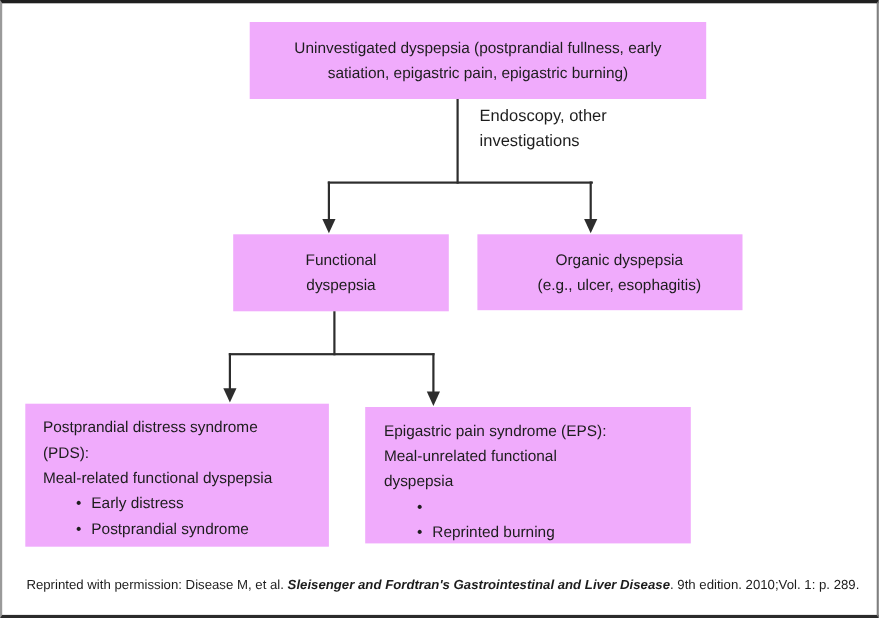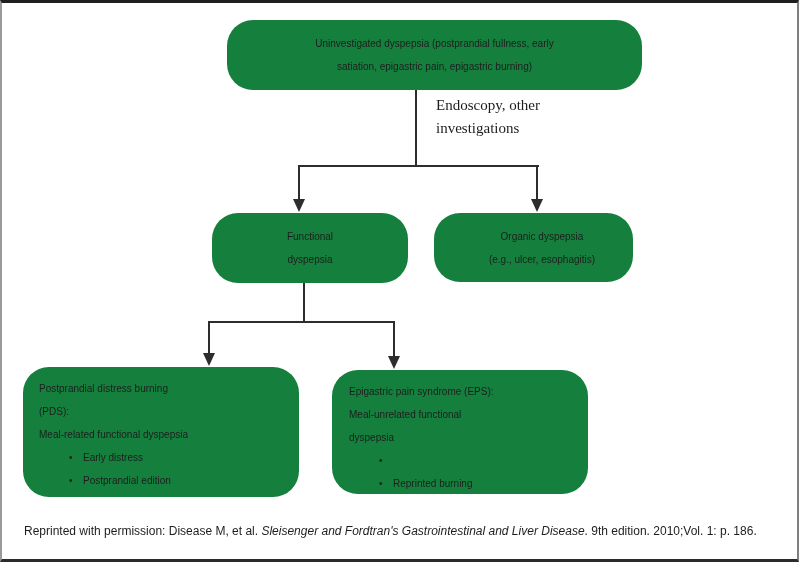--- a/index.html
+++ b/index.html
@@ -16,26 +16,25 @@
     background: #ffffff;
     border-left: 2px solid #9a9a9a;
     border-right: 2px solid #7f7f7f;
     border-top: 3px solid #1f1f1f;
     border-bottom: 3px solid #2b2b2b;
     overflow: hidden;
     color: #1d1d1d;
   }
   .node {
     position: absolute;
-    background: #15803d;
-    font-size: 10px;
+    background: #f0abfc;
+    font-size: 14px;
     line-height: 23px;
     color: #1d1d1d;
     box-sizing: border-box;
-    border-radius: 26px;
   }
   .node.center {
     display: flex;
     align-items: center;
     justify-content: center;
     text-align: center;
   }
   .preline { white-space: pre-line; }
   .seg {
     position: absolute;
@@ -49,40 +48,39 @@
     border-right: 6px solid transparent;
     border-top: 13px solid #2d2d2d;
   }
   #edge-label {
     position: absolute;
     left: 434px;
     top: 91px;
     font-size: 15px;
     line-height: 23px;
     color: #1d1d1d;
-    font-family: Liberation Serif, serif;
   }
   .bullet-row {
     display: flex;
     margin-left: 30px;
   }
   .bullet-glyph {
     width: 14px;
     flex: 0 0 14px;
   }
   #citation {
     position: absolute;
     left: 22px;
     top: 521px;
     font-size: 12px;
     line-height: 15px;
     color: #1d1d1d;
     white-space: nowrap;
   }
-  #citation .it { font-style: italic; }
+  #citation .it { font-style: italic; font-weight: bold; }
 </style>
 </head>
 <body>
 
 <div id="canvas">
 
   <div class="node center preline" style="left:225px; top:17px; width:415px; height:70px;">Uninvestigated dyspepsia (postprandial fullness, early
 satiation, epigastric pain, epigastric burning)</div>
 
   <div class="seg" style="left:413px; top:87px; width:2px; height:77px;"></div>
@@ -91,54 +89,54 @@
   <div class="arrowhead" style="left:291px; top:196px;"></div>
   <div class="seg" style="left:534px; top:162px; width:2px; height:36px;"></div>
   <div class="arrowhead" style="left:529px; top:196px;"></div>
 
   <div id="edge-label" class="preline">Endoscopy, other
 investigations</div>
 
   <div class="node center preline" style="left:210px; top:210px; width:196px; height:70px;">Functional
 dyspepsia</div>
 
-  <div class="node center preline" style="left:432px; top:210px; width:199px; height:69px;padding-left:17px;">Organic dyspepsia
+  <div class="node center preline" style="left:432px; top:210px; width:241px; height:69px;padding-left:17px;">Organic dyspepsia
 (e.g., ulcer, esophagitis)</div>
 
   <div class="seg" style="left:301px; top:280px; width:2px; height:40px;"></div>
   <div class="seg" style="left:206px; top:318px; width:187px; height:2px;"></div>
   <div class="seg" style="left:206px; top:318px; width:2px; height:34px;"></div>
   <div class="arrowhead" style="left:201px; top:350px;"></div>
   <div class="seg" style="left:391px; top:318px; width:2px; height:37px;"></div>
   <div class="arrowhead" style="left:386px; top:353px;"></div>
 
   <div class="node" style="left:21px; top:364px; width:276px; height:130px; padding:10px 12px 0 16px;">
-    <div class="preline">Postprandial distress burning
+    <div class="preline">Postprandial distress syndrome
 (PDS):
 Meal-related functional dyspepsia</div>
     <div class="bullet-row">
       <span class="bullet-glyph">•</span>
       <span>Early distress</span>
     </div>
     <div class="bullet-row">
       <span class="bullet-glyph">•</span>
-      <span>Postprandial edition</span>
+      <span>Postprandial syndrome</span>
     </div>
   </div>
 
-  <div class="node" style="left:330px; top:367px; width:256px; height:124px; padding:10px 8px 0 17px;">
+  <div class="node" style="left:330px; top:367px; width:296px; height:124px; padding:10px 8px 0 17px;">
     <div class="preline">Epigastric pain syndrome (EPS):
 Meal-unrelated functional
 dyspepsia</div>
     <div class="bullet-row">
       <span class="bullet-glyph">•</span>
     </div>
     <div class="bullet-row">
       <span class="bullet-glyph">•</span>
       <span>Reprinted burning</span>
     </div>
   </div>
 
   <div id="citation">
-    <span>Reprinted with permission: Disease M, et al. </span><span class="it">Sleisenger and Fordtran's Gastrointestinal and Liver Disease</span><span>. 9th edition. 2010;Vol. 1: p. 186.</span>
+    <span>Reprinted with permission: Disease M, et al. </span><span class="it">Sleisenger and Fordtran's Gastrointestinal and Liver Disease</span><span>. 9th edition. 2010;Vol. 1: p. 289.</span>
   </div>
 
 </div>
 
 </body></html>

